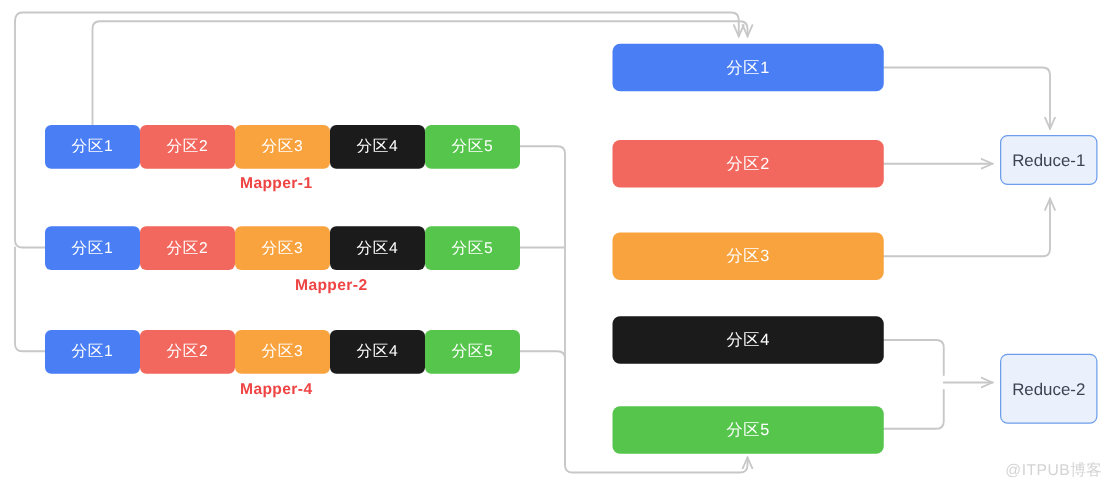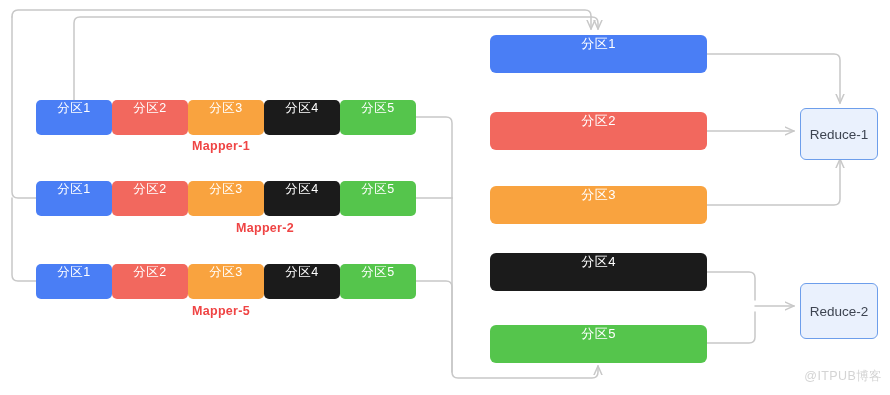--- a/index.html
+++ b/index.html
@@ -9,21 +9,21 @@
     font-family:"Liberation Sans","DejaVu Sans",sans-serif;
     overflow:hidden;
     position:relative;
   }
   #canvas{position:relative;width:890px;height:395px;}
   svg.wires{position:absolute;left:0;top:0;width:890px;height:395px;pointer-events:none;}
 
   .pblock{
     position:absolute;
     border-radius:6px;
-    display:flex;align-items:flex-start;justify-content:center;
+    display:flex;align-items:center;justify-content:center;
     color:#ffffff;
     font-size:13px;
     letter-spacing:.5px;
     box-sizing:border-box;
     z-index:3;
   }
   .mapper-block{font-size:12.5px;border-radius:5px;}
   .mapper-label{
     position:absolute;
     font-size:12.5px;
@@ -131,39 +131,39 @@
   </div>
   <div class="pblock mapper-block" style="left:188px;top:264px;width:76px;height:35px;background:#f9a33f;">
     <span>分区3</span>
   </div>
   <div class="pblock mapper-block" style="left:264px;top:264px;width:76px;height:35px;background:#1b1b1b;">
     <span>分区4</span>
   </div>
   <div class="pblock mapper-block" style="left:340px;top:264px;width:76px;height:35px;background:#55c54c;">
     <span>分区5</span>
   </div>
-  <div class="mapper-label" style="left:192px;top:304px;">Mapper-5</div>
+  <div class="mapper-label" style="left:192px;top:304px;">Mapper-4</div>
 
   <div class="pblock" style="left:490px;top:35px;width:217px;height:38px;background:#4a7ef5;">
     <span>分区1</span>
   </div>
   <div class="pblock" style="left:490px;top:112px;width:217px;height:38px;background:#f2685e;">
     <span>分区2</span>
   </div>
   <div class="pblock" style="left:490px;top:186px;width:217px;height:38px;background:#f9a33f;">
     <span>分区3</span>
   </div>
   <div class="pblock" style="left:490px;top:253px;width:217px;height:38px;background:#1b1b1b;">
     <span>分区4</span>
   </div>
   <div class="pblock" style="left:490px;top:325px;width:217px;height:38px;background:#55c54c;">
     <span>分区5</span>
   </div>
 
-  <div class="reduce-box" style="left:800px;top:108px;width:78px;height:52px;">
+  <div class="reduce-box" style="left:800px;top:108px;width:78px;height:40px;">
     <span>Reduce-1</span>
   </div>
   <div class="reduce-box" style="left:800px;top:283px;width:78px;height:56px;">
     <span>Reduce-2</span>
   </div>
 
   <div class="watermark">@ITPUB博客</div>
 </div>
 
 </body></html>

